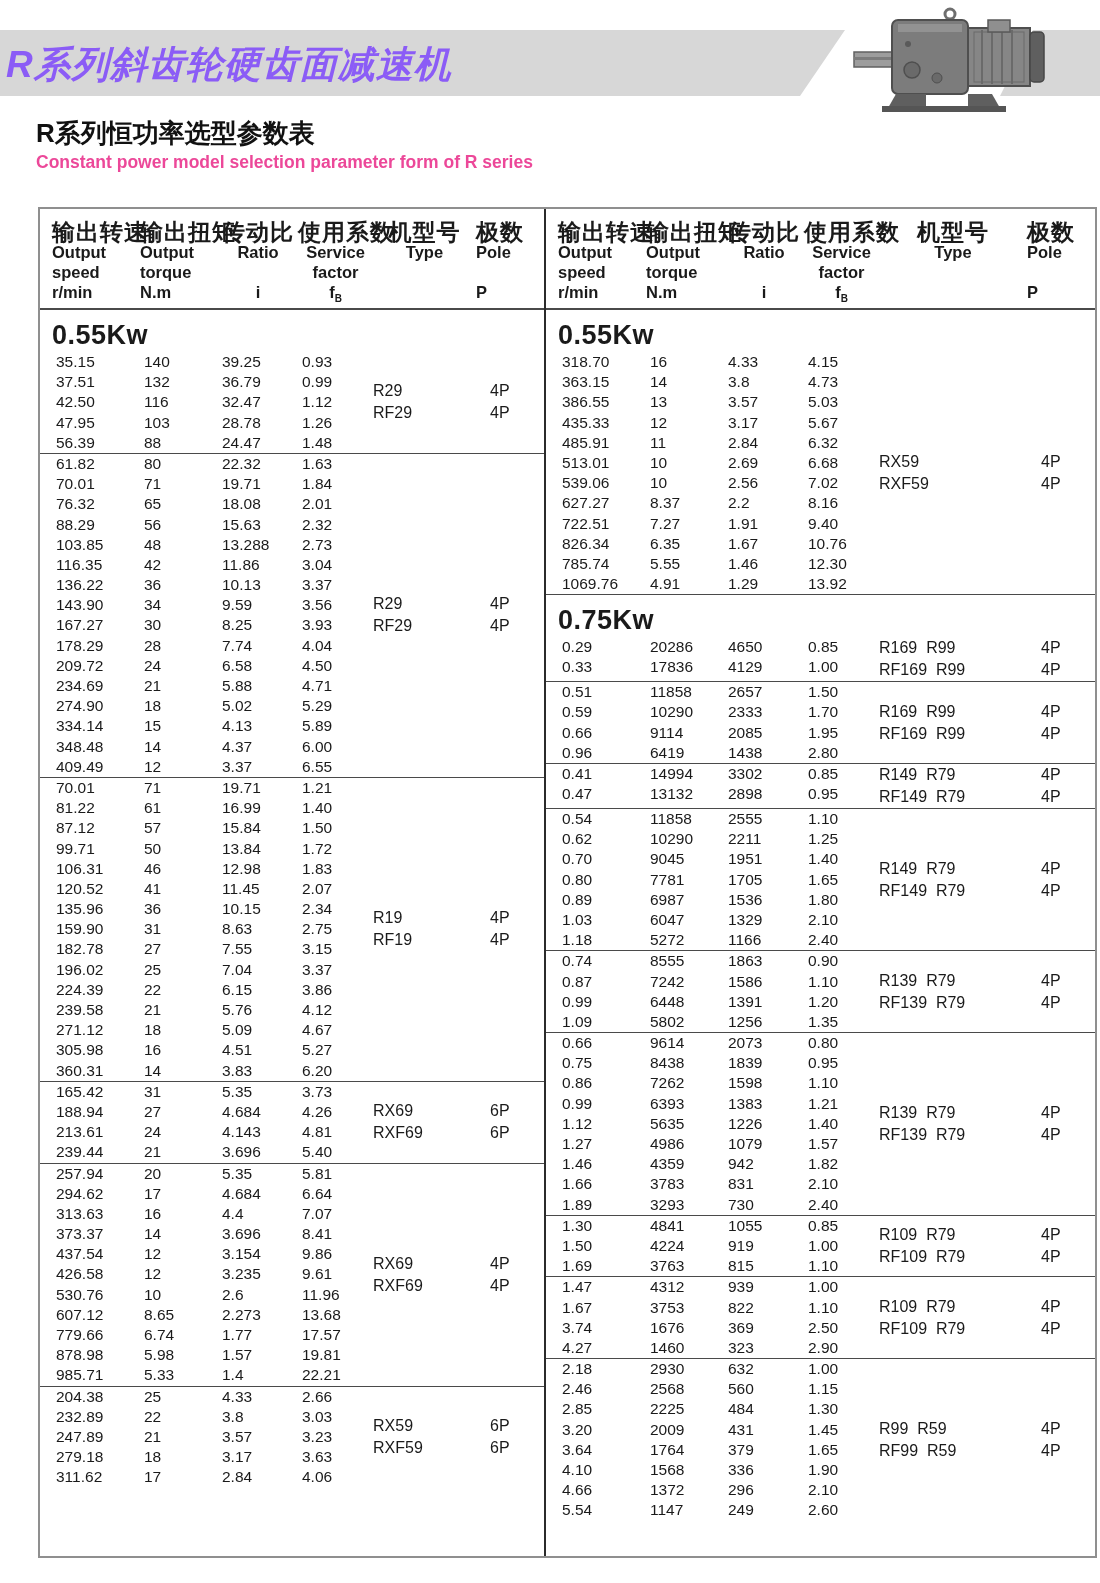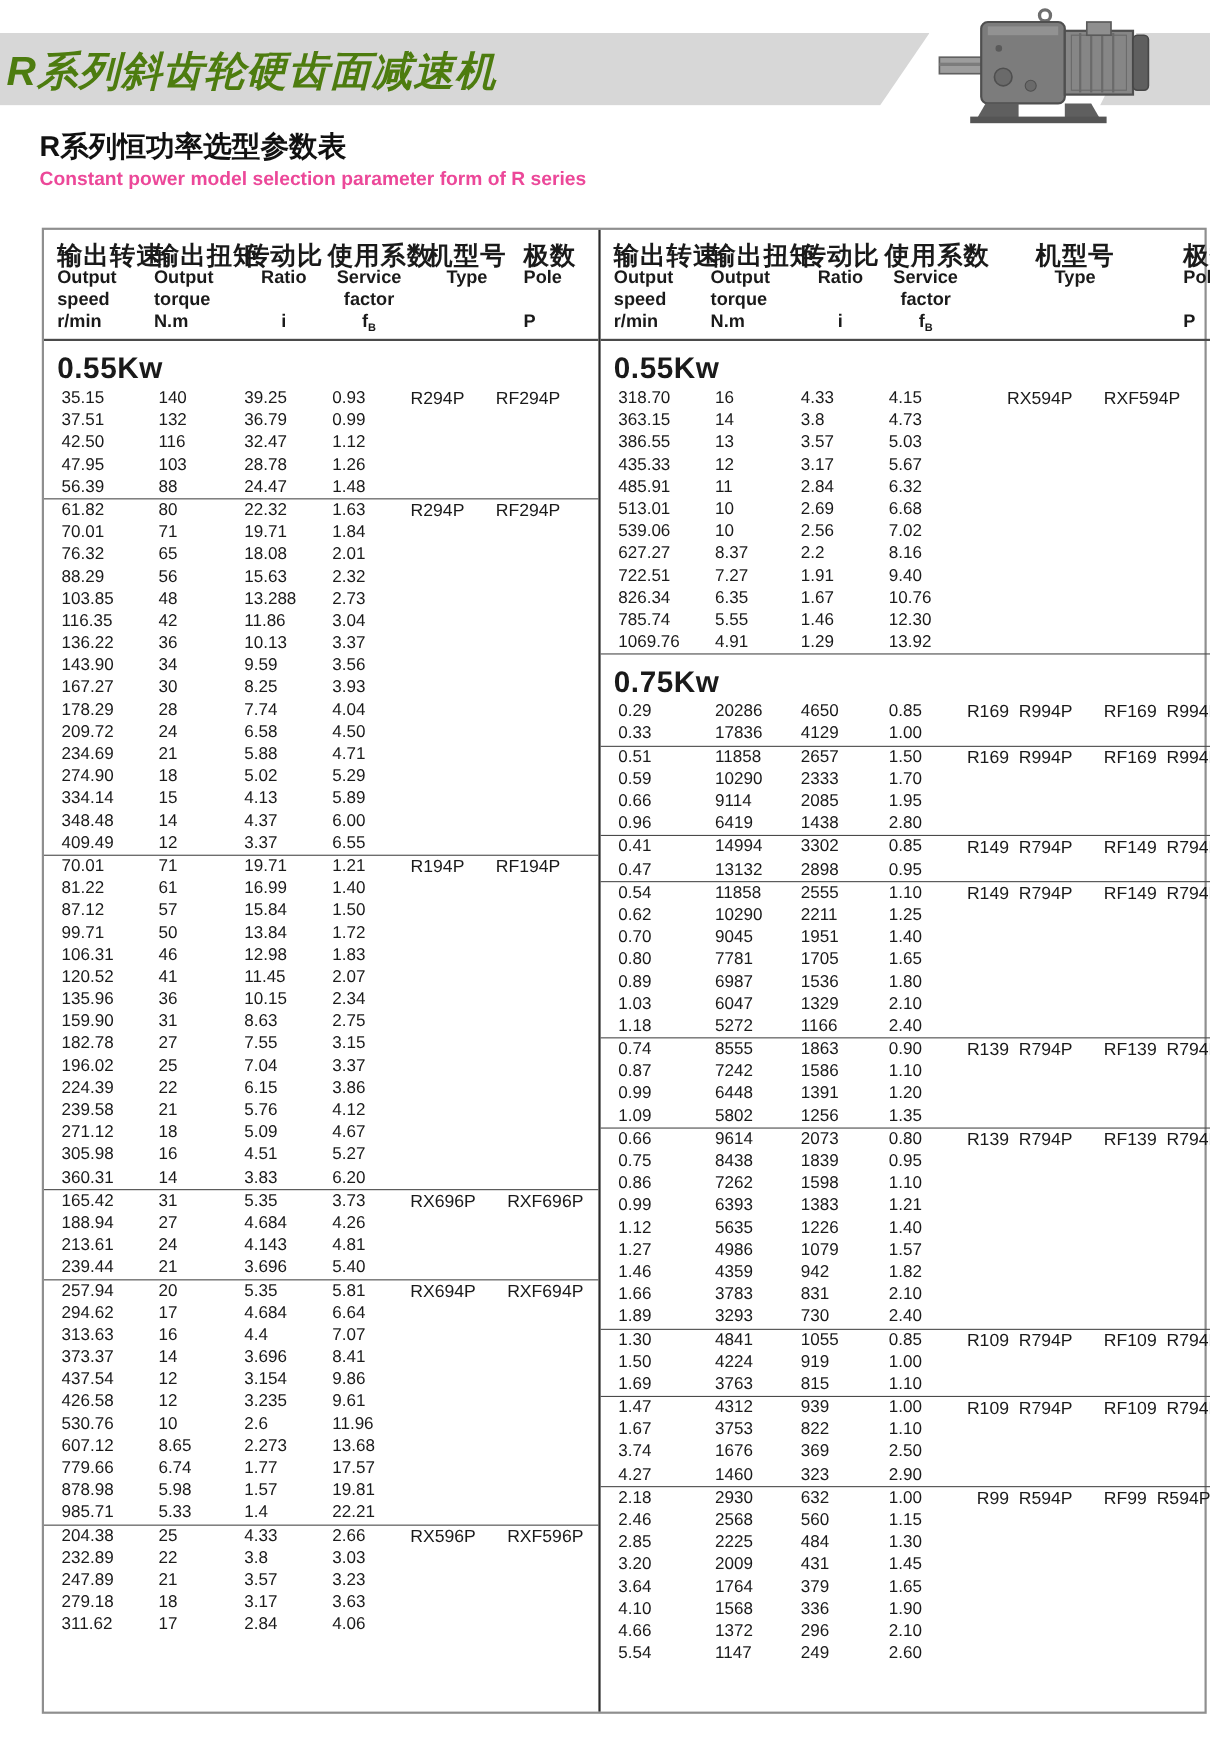--- a/index.html
+++ b/index.html
@@ -6,21 +6,21 @@
   body{width:1100px;height:1583px;position:relative;overflow:hidden;
        font-family:"Liberation Sans","DejaVu Sans",sans-serif;color:#1a1a1a;}
 
   
   .banner{position:absolute;left:0;top:0;width:1100px;height:120px;}
   .banner-band{position:absolute;left:0;top:30px;width:845px;height:66px;background:#d7d7d7;
                clip-path:polygon(0 0,845px 0,800px 100%,0 100%);}
   .banner-para{position:absolute;left:1000px;top:30px;width:100px;height:66px;background:#d7d7d7;
                clip-path:polygon(33px 0,100% 0,100% 100%,0 100%);}
   .banner-title{position:absolute;left:6px;top:40px;font-size:37px;font-weight:bold;
-                font-style:italic;color:#4d7c0f;letter-spacing:1px;white-space:nowrap;}
+                font-style:italic;color:#8b5cf6;letter-spacing:1px;white-space:nowrap;}
   .motor{position:absolute;left:852px;top:4px;}
 
   
   .title-cn{position:absolute;left:36px;top:116px;font-size:26px;font-weight:bold;color:#111;}
   .title-en{position:absolute;left:36px;top:152px;font-size:17.5px;font-weight:bold;color:#ec4899;}
 
   
   .ptable{position:absolute;left:38px;top:207px;width:1059px;height:1351px;
           border:2px solid #8f8f8f;box-sizing:border-box;display:flex;background:#fff;}
   .half{box-sizing:border-box;display:flex;flex-direction:column;}
@@ -42,21 +42,21 @@
   .sec-heading{height:42px;line-height:50px;font-size:27px;font-weight:bold;
                padding-left:12px;letter-spacing:0.5px;}
 
   
   .block{display:flex;position:relative;}
   .block.sep{border-bottom:1.5px solid #4a4a4a;}
   .rows{width:333px;box-sizing:border-box;padding-left:16px;flex:none;}
   .drow{display:grid;grid-template-columns:88px 78px 80px 1fr;height:20.2px;
         line-height:20.2px;font-size:15.5px;}
   .cell{white-space:nowrap;}
-  .labels{flex:1;display:flex;flex-direction:row;justify-content:center;
+  .labels{flex:1;display:flex;flex-direction:column;justify-content:center;
           padding-right:6px;font-size:16px;}
   .lbl-line{display:flex;height:22px;line-height:22px;}
   .type{flex:1;white-space:pre;}
   .pole{width:48px;white-space:nowrap;}
 </style>
 </head>
 <body>
 
 <div class="banner">
   <div class="banner-band"></div>

